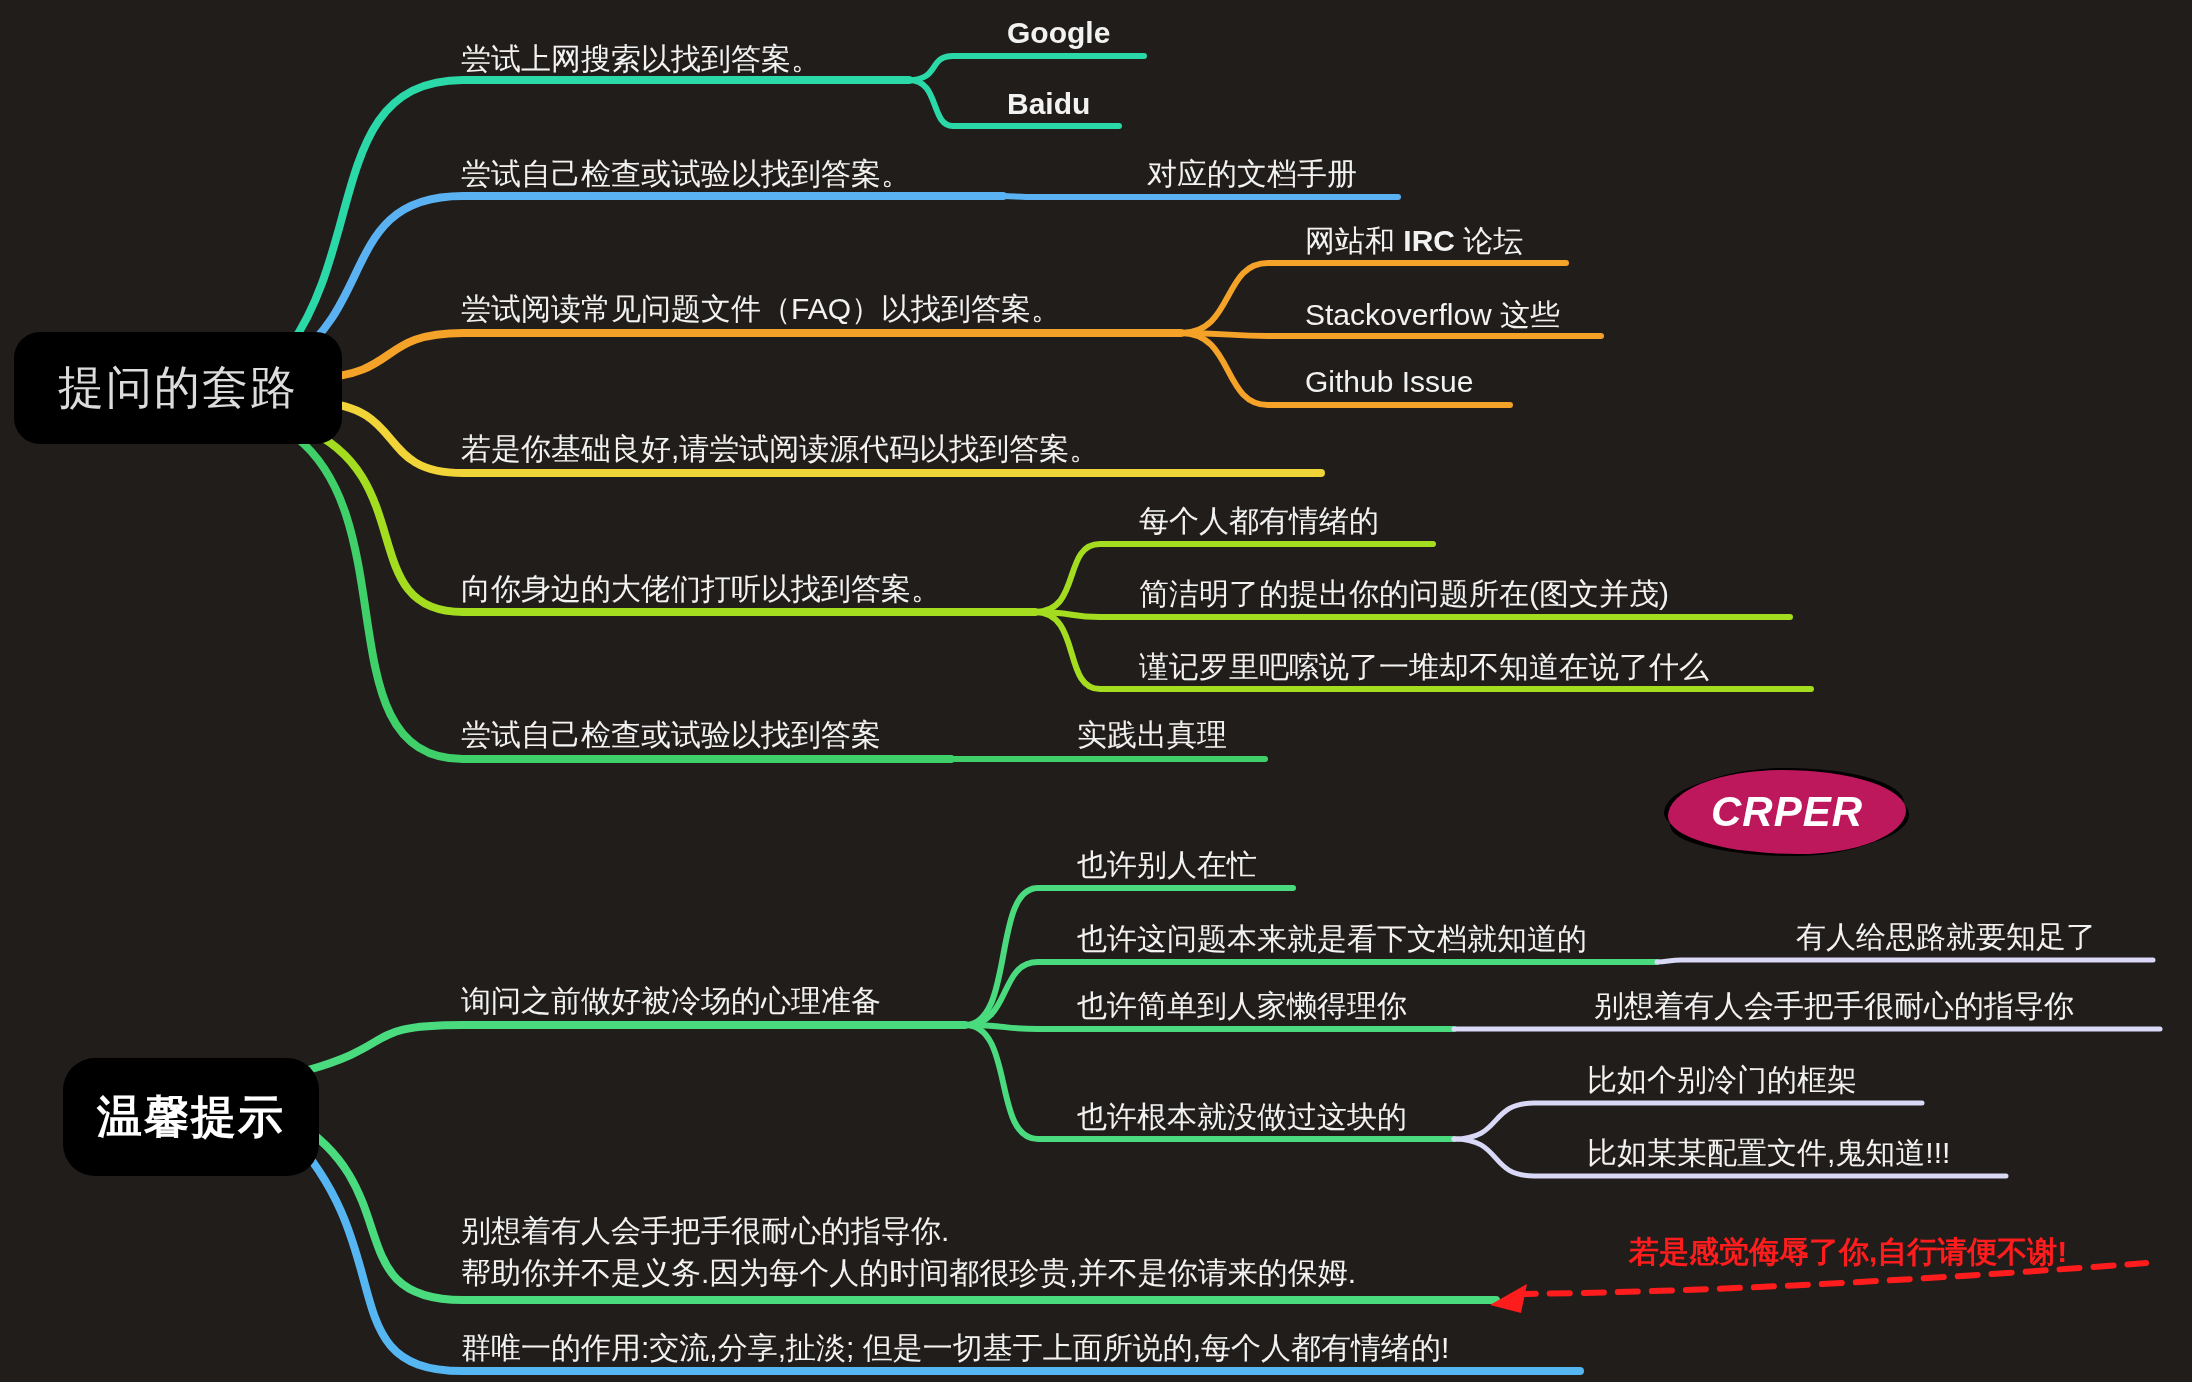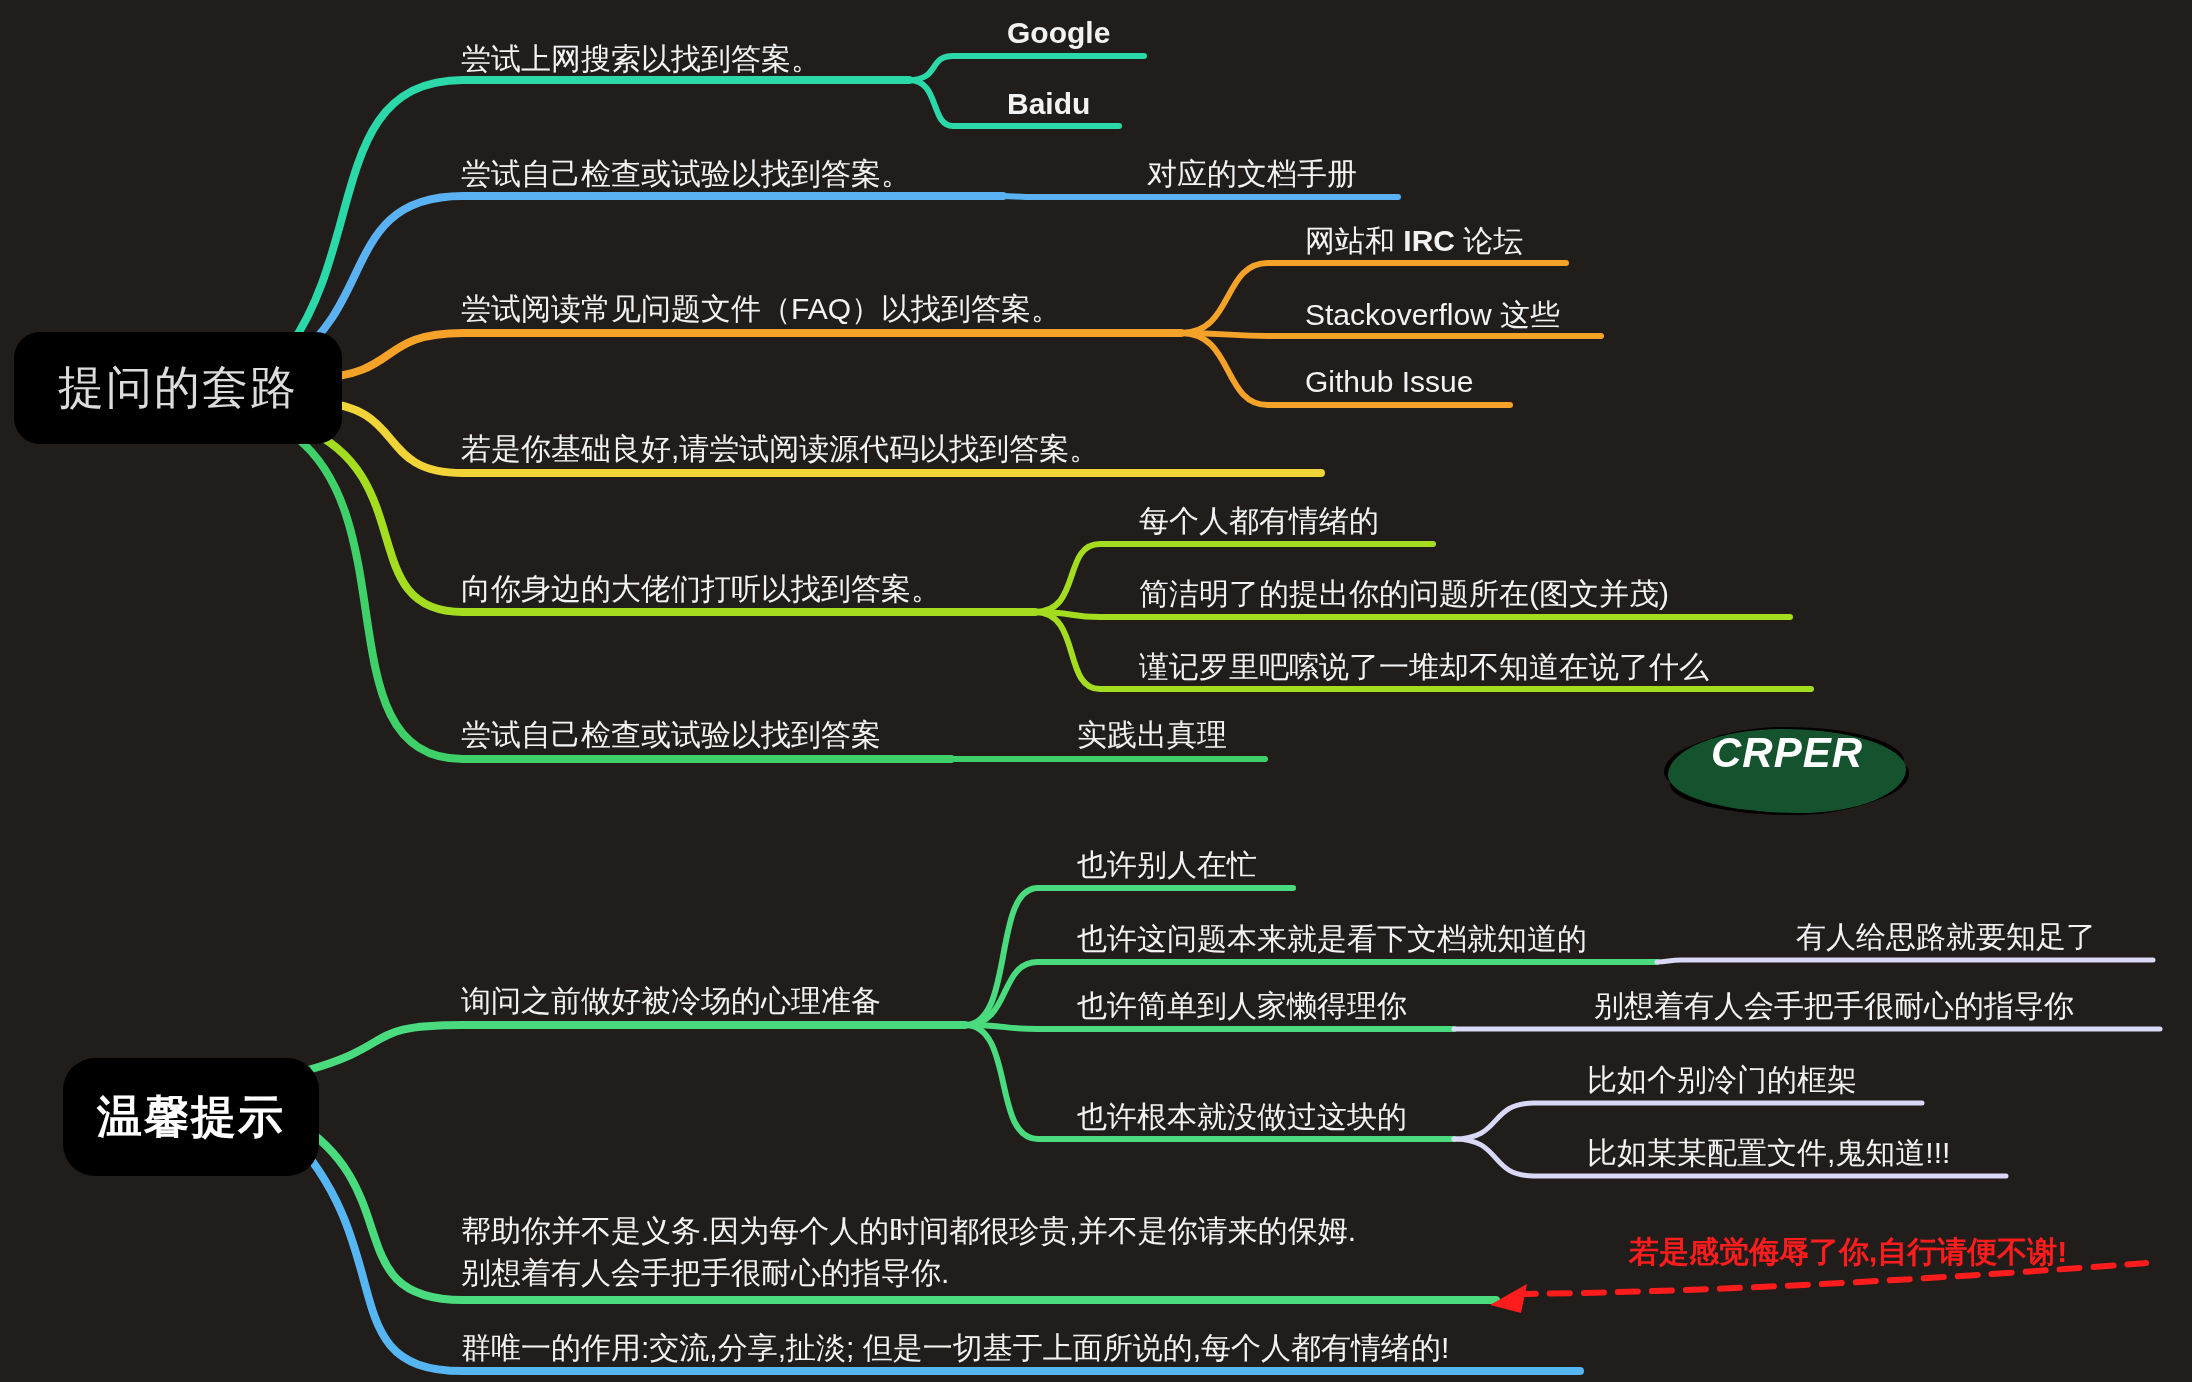--- a/index.html
+++ b/index.html
@@ -16,25 +16,25 @@
   .b { font-weight:700; }
   .root {
     position:absolute; background:#000;
     display:flex; align-items:center; justify-content:center;
   }
   #root1 { left:14px; top:332px; width:328px; height:112px; border-radius:26px; }
   #root1 span { font-size:46px; color:#dcdcdc; letter-spacing:2px; }
   #root2 { left:63px; top:1058px; width:256px; height:118px; border-radius:32px;font-family:Liberation Serif, serif; }
   #root2 span { font-size:45px; color:#ffffff; font-weight:700; letter-spacing:2px; }
   .crper {
-    position:absolute; left:1668px; top:729px; width:238px; height:84px;
-    background:#14532d;
+    position:absolute; left:1668px; top:770px; width:238px; height:84px;
+    background:#be185d;
     border-radius:48% 52% 45% 55% / 55% 48% 52% 45%;
     box-shadow: 10px 4px 0 -7px #000, -10px -3px 0 -6px #000, 4px -8px 0 -6px #000, -5px 9px 0 -7px #000;
-    display:flex; align-items:flex-start; justify-content:center;
+    display:flex; align-items:center; justify-content:center;
   }
   .crper span { color:#fff; font-weight:700; font-style:italic; font-size:42px; letter-spacing:1px; }
   .red-note { color:#ff1c1c; font-weight:700; }
   .twoline { line-height:42px; }
 </style>
 </head>
 <body>
 
 <div class="canvas">
 
@@ -140,20 +140,20 @@
   <div class="lbl" style="left:1077px; top:846px;">也许别人在忙</div>
   <div class="lbl" style="left:1077px; top:920px;">也许这问题本来就是看下文档就知道的</div>
   <div class="lbl" style="left:1796px; top:918px;">有人给思路就要知足了</div>
   <div class="lbl" style="left:1077px; top:987px;">也许简单到人家懒得理你</div>
   <div class="lbl" style="left:1594px; top:987px;">别想着有人会手把手很耐心的指导你</div>
   <div class="lbl" style="left:1077px; top:1098px;">也许根本就没做过这块的</div>
   <div class="lbl" style="left:1587px; top:1061px;">比如个别冷门的框架</div>
   <div class="lbl" style="left:1587px; top:1134px;">比如某某配置文件,鬼知道!!!</div>
 
   <div class="lbl twoline" style="left:461px; top:1210px;">
+    <div>别想着有人会手把手很耐心的指导你.</div>
     <div>帮助你并不是义务.因为每个人的时间都很珍贵,并不是你请来的保姆.</div>
-    <div>别想着有人会手把手很耐心的指导你.</div>
   </div>
   <div class="lbl" style="left:461px; top:1329px;">群唯一的作用:交流,分享,扯淡; 但是一切基于上面所说的,每个人都有情绪的!</div>
 
   <div class="lbl red-note" style="left:1629px; top:1233px;">若是感觉侮辱了你,自行请便不谢!</div>
 
 </div>
 
 </body></html>

